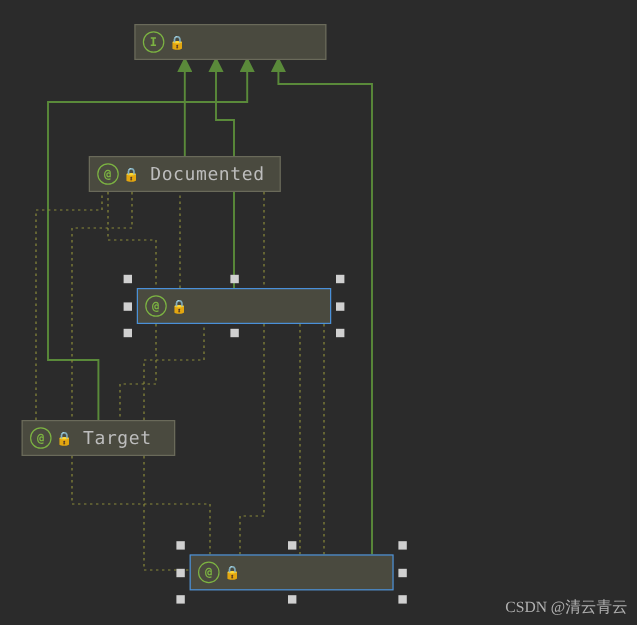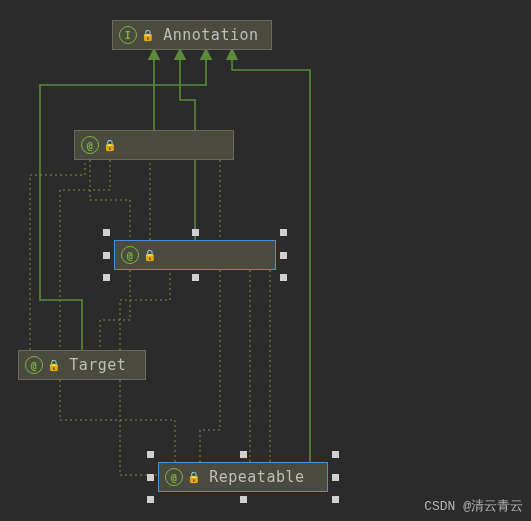--- a/index.html
+++ b/index.html
@@ -67,21 +67,21 @@
     position: absolute;
     width: 7px;
     height: 7px;
     background: #d0d0d0;
   }
   .watermark {
     position: absolute;
     right: 8px;
     bottom: 6px;
     color: #c9c9c9;
-    font-family: Liberation Mono, monospace;
+    font-family: Liberation Serif, serif;
     font-size: 13px;
     opacity: 0.85;
   }
 </style>
 </head>
 <body>
 <div class="canvas">
 
 <svg class="edges">
   <defs>
@@ -106,43 +106,42 @@
         <path d="M 120 350 L 120 300 L 170 300 L 170 270" stroke="#8a8a3a" stroke-width="1" stroke-dasharray="2 3" fill="none"></path>
         <path d="M 120 380 L 120 475 L 175 475" stroke="#8a8a3a" stroke-width="1" stroke-dasharray="2 3" fill="none"></path>
         <path d="M 270 462 L 270 270" stroke="#8a8a3a" stroke-width="1" stroke-dasharray="2 3" fill="none"></path>
         <path d="M 175 462 L 175 420 L 60 420 L 60 380" stroke="#8a8a3a" stroke-width="1" stroke-dasharray="2 3" fill="none"></path>
       </g>
 </svg>
 
 <div class="node" id="node-annotation" style="left: 112px; top: 20px; width: 160px; height: 30px;">
   <span class="badge">I</span>
   <span class="lock">🔒</span>
-  <span>Annotation</span>
 </div>
 
 <div class="node" id="node-documented" style="left: 74px; top: 130px; width: 160px; height: 30px;">
   <span class="badge">@</span>
   <span class="lock">🔒</span>
+  <span>Documented</span>
 </div>
 
 <div class="node selected" id="node-retention" style="left: 114px; top: 240px; width: 162px; height: 30px;">
   <span class="badge">@</span>
   <span class="lock">🔒</span>
 </div>
 
 <div class="node" id="node-target" style="left: 18px; top: 350px; width: 128px; height: 30px;">
   <span class="badge">@</span>
   <span class="lock">🔒</span>
   <span>Target</span>
 </div>
 
 <div class="node selected" id="node-repeatable" style="left: 158px; top: 462px; width: 170px; height: 30px;">
   <span class="badge">@</span>
   <span class="lock">🔒</span>
-  <span>Repeatable</span>
 </div>
 
 <div class="watermark">CSDN @清云青云</div>
 
 <div class="sel-wrap" style="left: 106px; top: 232px; width: 178px; height: 46px;">
       <div class="handle" style="left: -3px; top: -3px;"></div>
       <div class="handle" style="left: 86px; top: -3px;"></div>
       <div class="handle" style="left: 174px; top: -3px;"></div>
       <div class="handle" style="left: -3px; top: 20px;"></div>
       <div class="handle" style="left: 174px; top: 20px;"></div>

